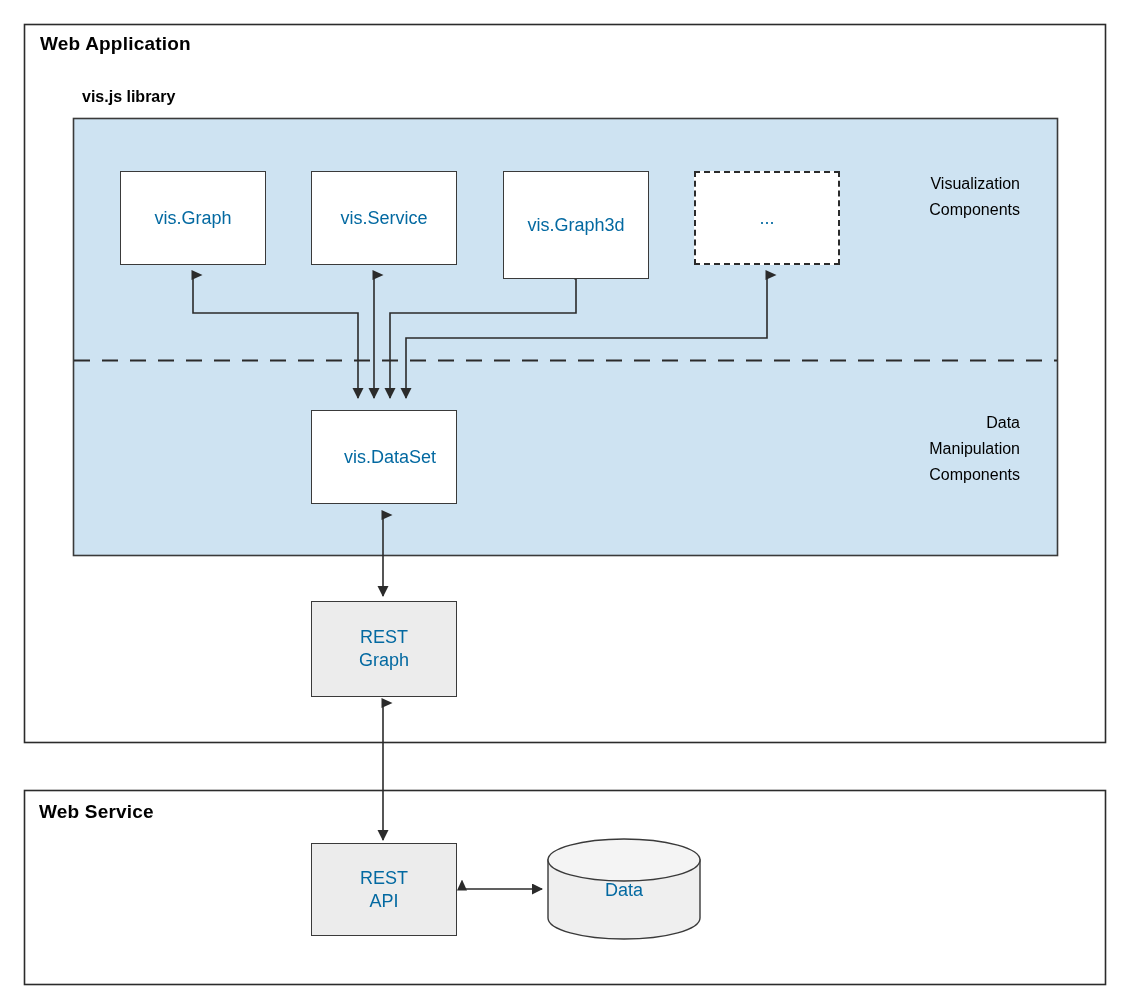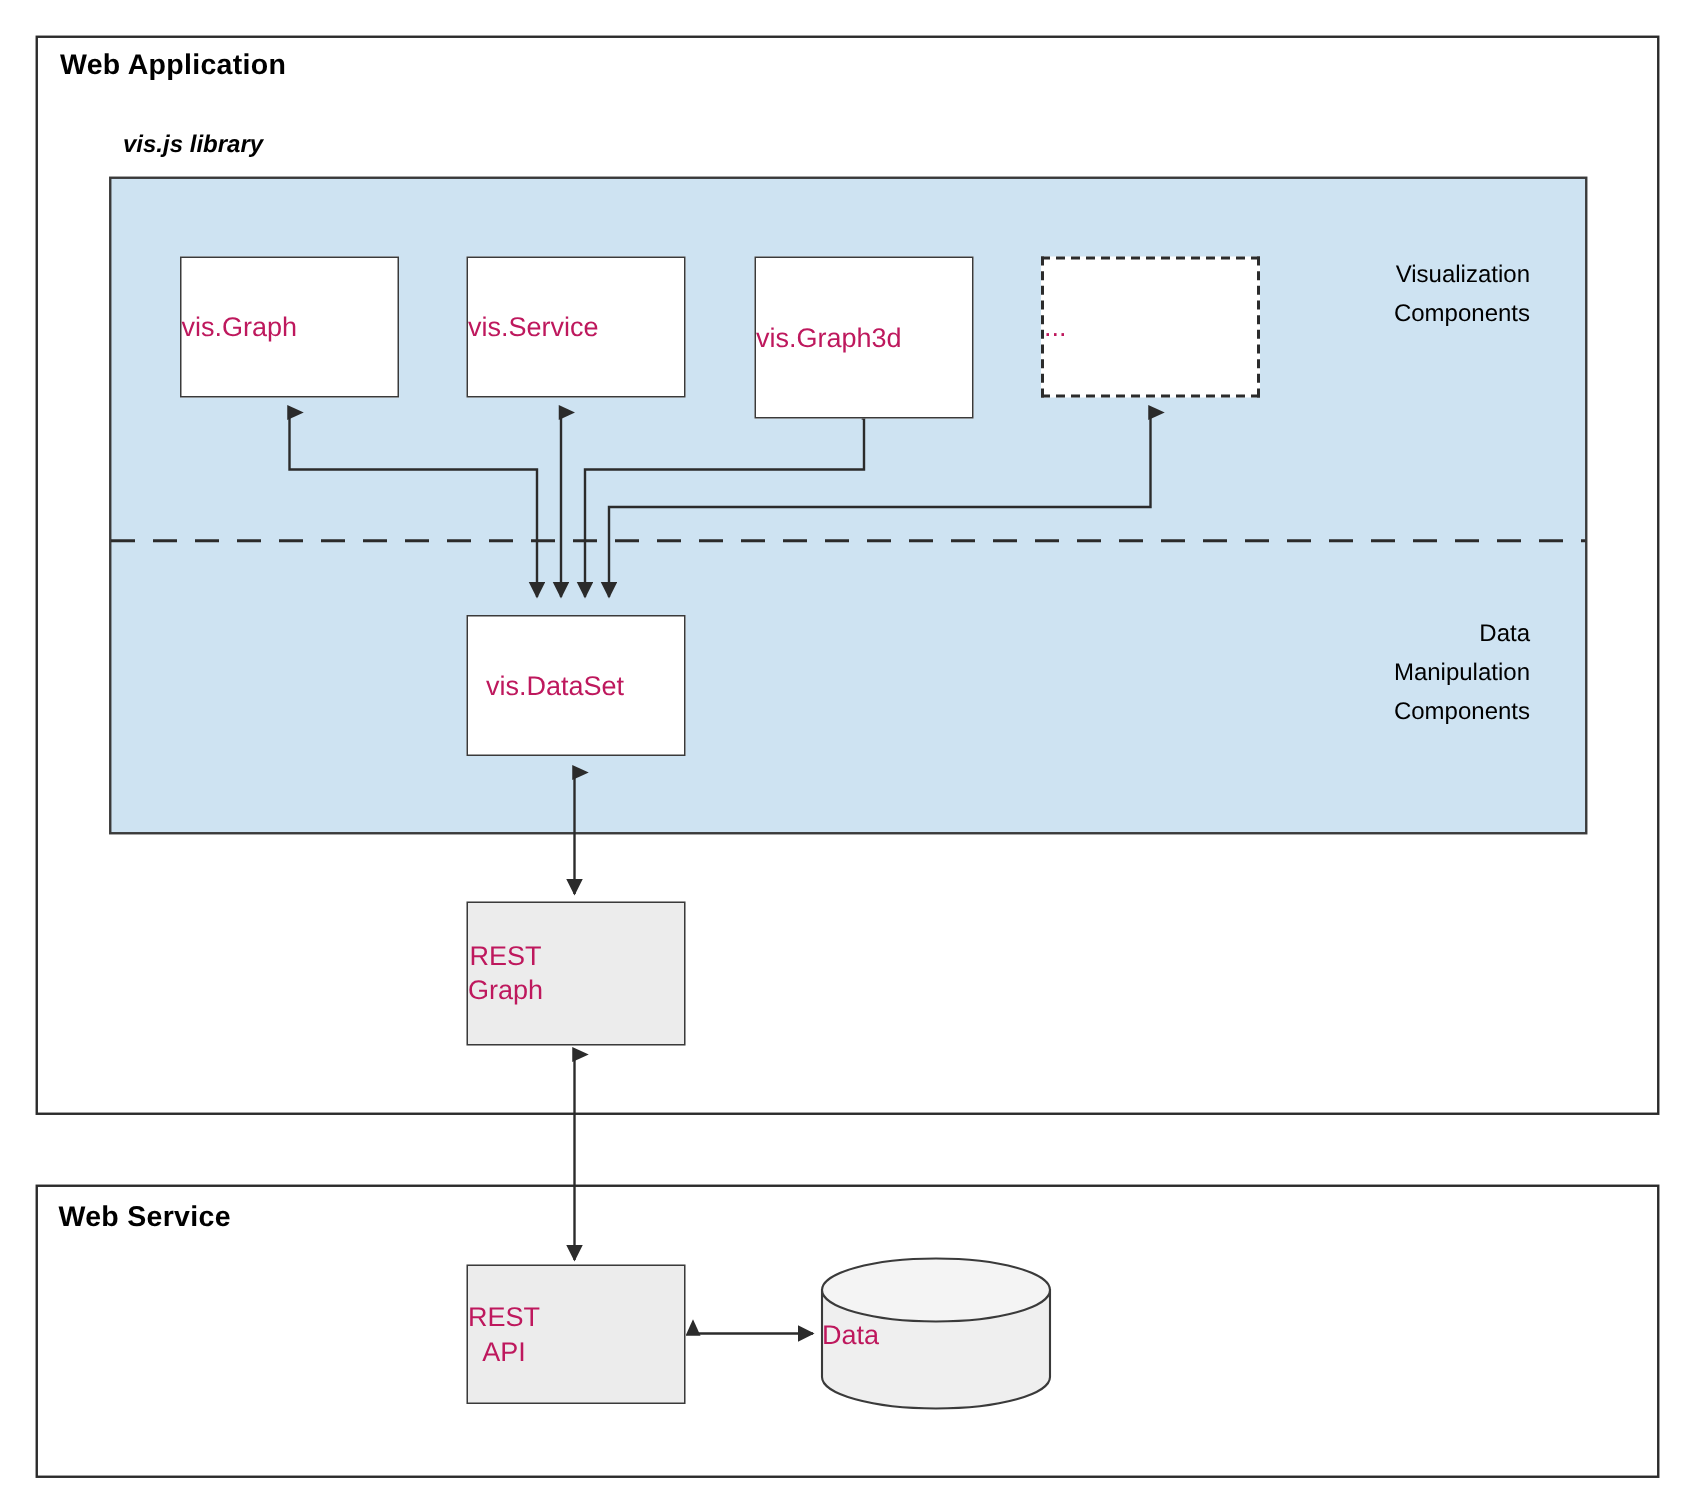--- a/index.html
+++ b/index.html
@@ -32,40 +32,39 @@
     font-size: 19px;
     font-weight: bold;
     letter-spacing: 0.2px;
     white-space: nowrap;
   }
   .panel-title {
     position: absolute;
     font-size: 16px;
     font-weight: bold;
     white-space: nowrap;
-    font-style: italic;
   }
   .zone-label {
     position: absolute;
     font-size: 16px;
     font-weight: normal;
     line-height: 26px;
     text-align: right;
     white-space: nowrap;
   }
   .node-box {
     position: absolute;
     display: flex;
     align-items: center;
-    justify-content: flex-start;
+    justify-content: center;
     box-sizing: border-box;
     font-size: 18px;
     line-height: 23px;
     text-align: center;
-    color: #be185d;
+    color: #0369a1;
   }
   .node-solid {
     background: #ffffff;
     border: 1.4px solid #3a3a3a;
   }
   .node-dashed {
     background: #ffffff;
     border: 2px dashed #2b2b2b;
   }
   .node-gray {

